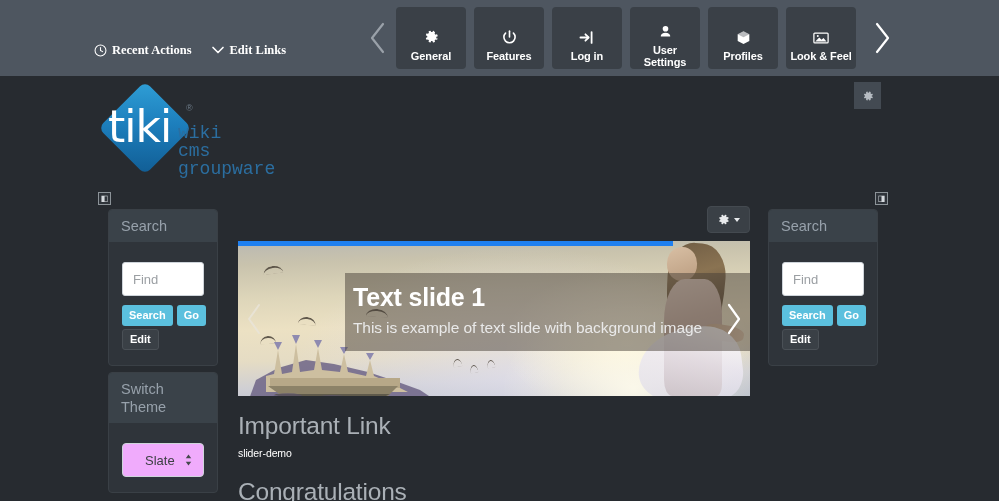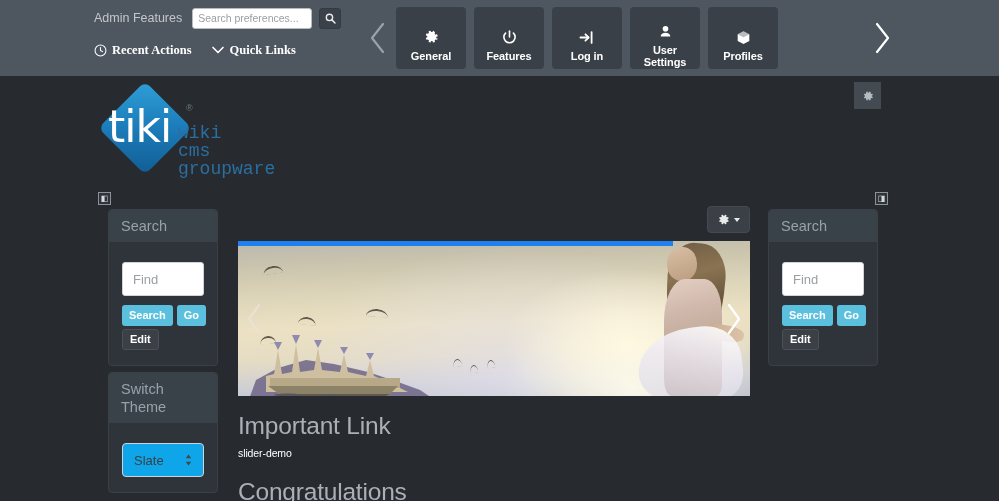--- a/index.html
+++ b/index.html
@@ -251,24 +251,24 @@
     font-family: "Liberation Sans", sans-serif;
     line-height: 13px;
     align-self: flex-start;
   }
   .btn-edit-wrap { display: flex; }
 
   .theme-select {
     width: 100%; height: 34px;
     border: 1px solid #ced4da;
     border-radius: 4px;
-    background: #0ea5e9;
+    background: #f0abfc;
     color: #3c4043;
     font-size: 13px;
-    padding: 0 11px;
+    padding: 0 22px;
     font-family: "Liberation Sans", sans-serif;
     appearance: none; -webkit-appearance: none;
     outline: none;
     cursor: pointer;
   }
   .select-wrap { position: relative; }
   .select-arrows {
     position: absolute; right: 12px; top: 50%;
     transform: translateY(-50%);
     pointer-events: none;
@@ -438,49 +438,39 @@
     line-height: 30px;
     letter-spacing: -0.2px;
   }
 </style>
 </head>
 <body>
 
 <div id="admin-bar">
 
   <div id="admin-left">
-    <div class="admin-row1">
-      <span class="admin-features-label">Admin Features</span>
-      <input class="pref-search-input" type="text" placeholder="Search preferences..." style="">
-      <button class="pref-search-btn">
-        <svg width="11" height="11" viewBox="0 0 16 16">
-          <circle cx="6.5" cy="6.5" r="4.6" fill="none" stroke="#e8eaec" stroke-width="2"></circle>
-          <line x1="10" y1="10" x2="14.5" y2="14.5" stroke="#e8eaec" stroke-width="2.2" stroke-linecap="round"></line>
-        </svg>
-      </button>
-    </div>
 
     <div class="admin-row2">
       <a class="admin-link">
         <span class="ico">
           <svg width="13" height="13" viewBox="0 0 16 16">
             <circle cx="8" cy="8" r="6.7" fill="none" stroke="#ffffff" stroke-width="1.3"></circle>
             <line x1="8" y1="8" x2="8" y2="4.4" stroke="#ffffff" stroke-width="1.3" stroke-linecap="round"></line>
             <line x1="8" y1="8" x2="10.6" y2="9.4" stroke="#ffffff" stroke-width="1.3" stroke-linecap="round"></line>
           </svg>
         </span>
         <span>Recent Actions</span>
       </a>
       <a class="admin-link">
         <span class="ico">
           <svg width="14" height="10" viewBox="0 0 16 12">
             <polyline points="2,3 8,9 14,3" fill="none" stroke="#ffffff" stroke-width="2" stroke-linecap="round" stroke-linejoin="round"></polyline>
           </svg>
         </span>
-        <span>Quick Links</span>
+        <span>Edit Links</span>
       </a>
     </div>
   </div>
 
   <div class="nav-arrow" id="nav-prev">
     <svg width="20" height="34" viewBox="0 0 20 34">
       <polyline points="15,3 4,17 15,31" fill="none" stroke="#9aa1a9" stroke-width="2.2" stroke-linecap="round" stroke-linejoin="round"></polyline>
     </svg>
   </div>
   <div class="nav-arrow" id="nav-next">
@@ -538,20 +528,30 @@
     <div class="admin-tile">
       <span class="tile-icon">
         <svg width="15" height="15" viewBox="0 0 16 16" fill="#ffffff">
           <path d="M8 1.2 14.2 4.4v7.2L8 14.8 1.8 11.6V4.4z"></path>
           <path d="M8 1.2 1.8 4.4 8 7.6l6.2-3.2z" fill="#3a4047" opacity=".35"></path>
         </svg>
       </span>
       <span class="tile-label">Profiles</span>
     </div>
 
+    <div class="admin-tile">
+      <span class="tile-icon">
+        <svg width="16" height="14" viewBox="0 0 18 14">
+          <rect x="1" y="1.5" width="16" height="11" rx="1" fill="none" stroke="#ffffff" stroke-width="1.4"></rect>
+          <path d="M2.6 11 7 6.4l2.6 2.6L11.8 7l3.4 4z" fill="#ffffff"></path>
+          <circle cx="5.4" cy="4.8" r="1.1" fill="#ffffff"></circle>
+        </svg>
+      </span>
+      <span class="tile-label">Look &amp; Feel</span>
+    </div>
 
   </div>
 </div>
 
 <div id="site-header">
 
   <div id="logo-wrap">
     <div id="logo-diamond"></div>
     <div id="logo-tiki">tiki</div>
     <div id="logo-reg">®</div>
@@ -651,20 +651,24 @@
       <div id="woman">
         <div id="woman-hair"></div>
         <div id="woman-head"></div>
         <div id="woman-body"></div>
         <div id="woman-arm"></div>
         <div id="woman-veil"></div>
       </div>
 
       <div id="slider-progress" style="width: 85%; background: rgb(31, 128, 240);"></div>
 
+      <div id="slider-caption">
+        <div id="slide-title">Text slide 1</div>
+        <div id="slide-desc">This is example of text slide with background image</div>
+      </div>
 
       <div class="slider-arrow" id="slider-prev">
         <svg width="18" height="34" viewBox="0 0 18 34">
           <polyline points="13,3 3,17 13,31" fill="none" stroke="#e9e4d8" stroke-width="2" stroke-linecap="round" stroke-linejoin="round" opacity=".85"></polyline>
         </svg>
       </div>
       <div class="slider-arrow" id="slider-next">
         <svg width="18" height="34" viewBox="0 0 18 34">
           <polyline points="5,3 15,17 5,31" fill="none" stroke="#ffffff" stroke-width="2.2" stroke-linecap="round" stroke-linejoin="round"></polyline>
         </svg>

